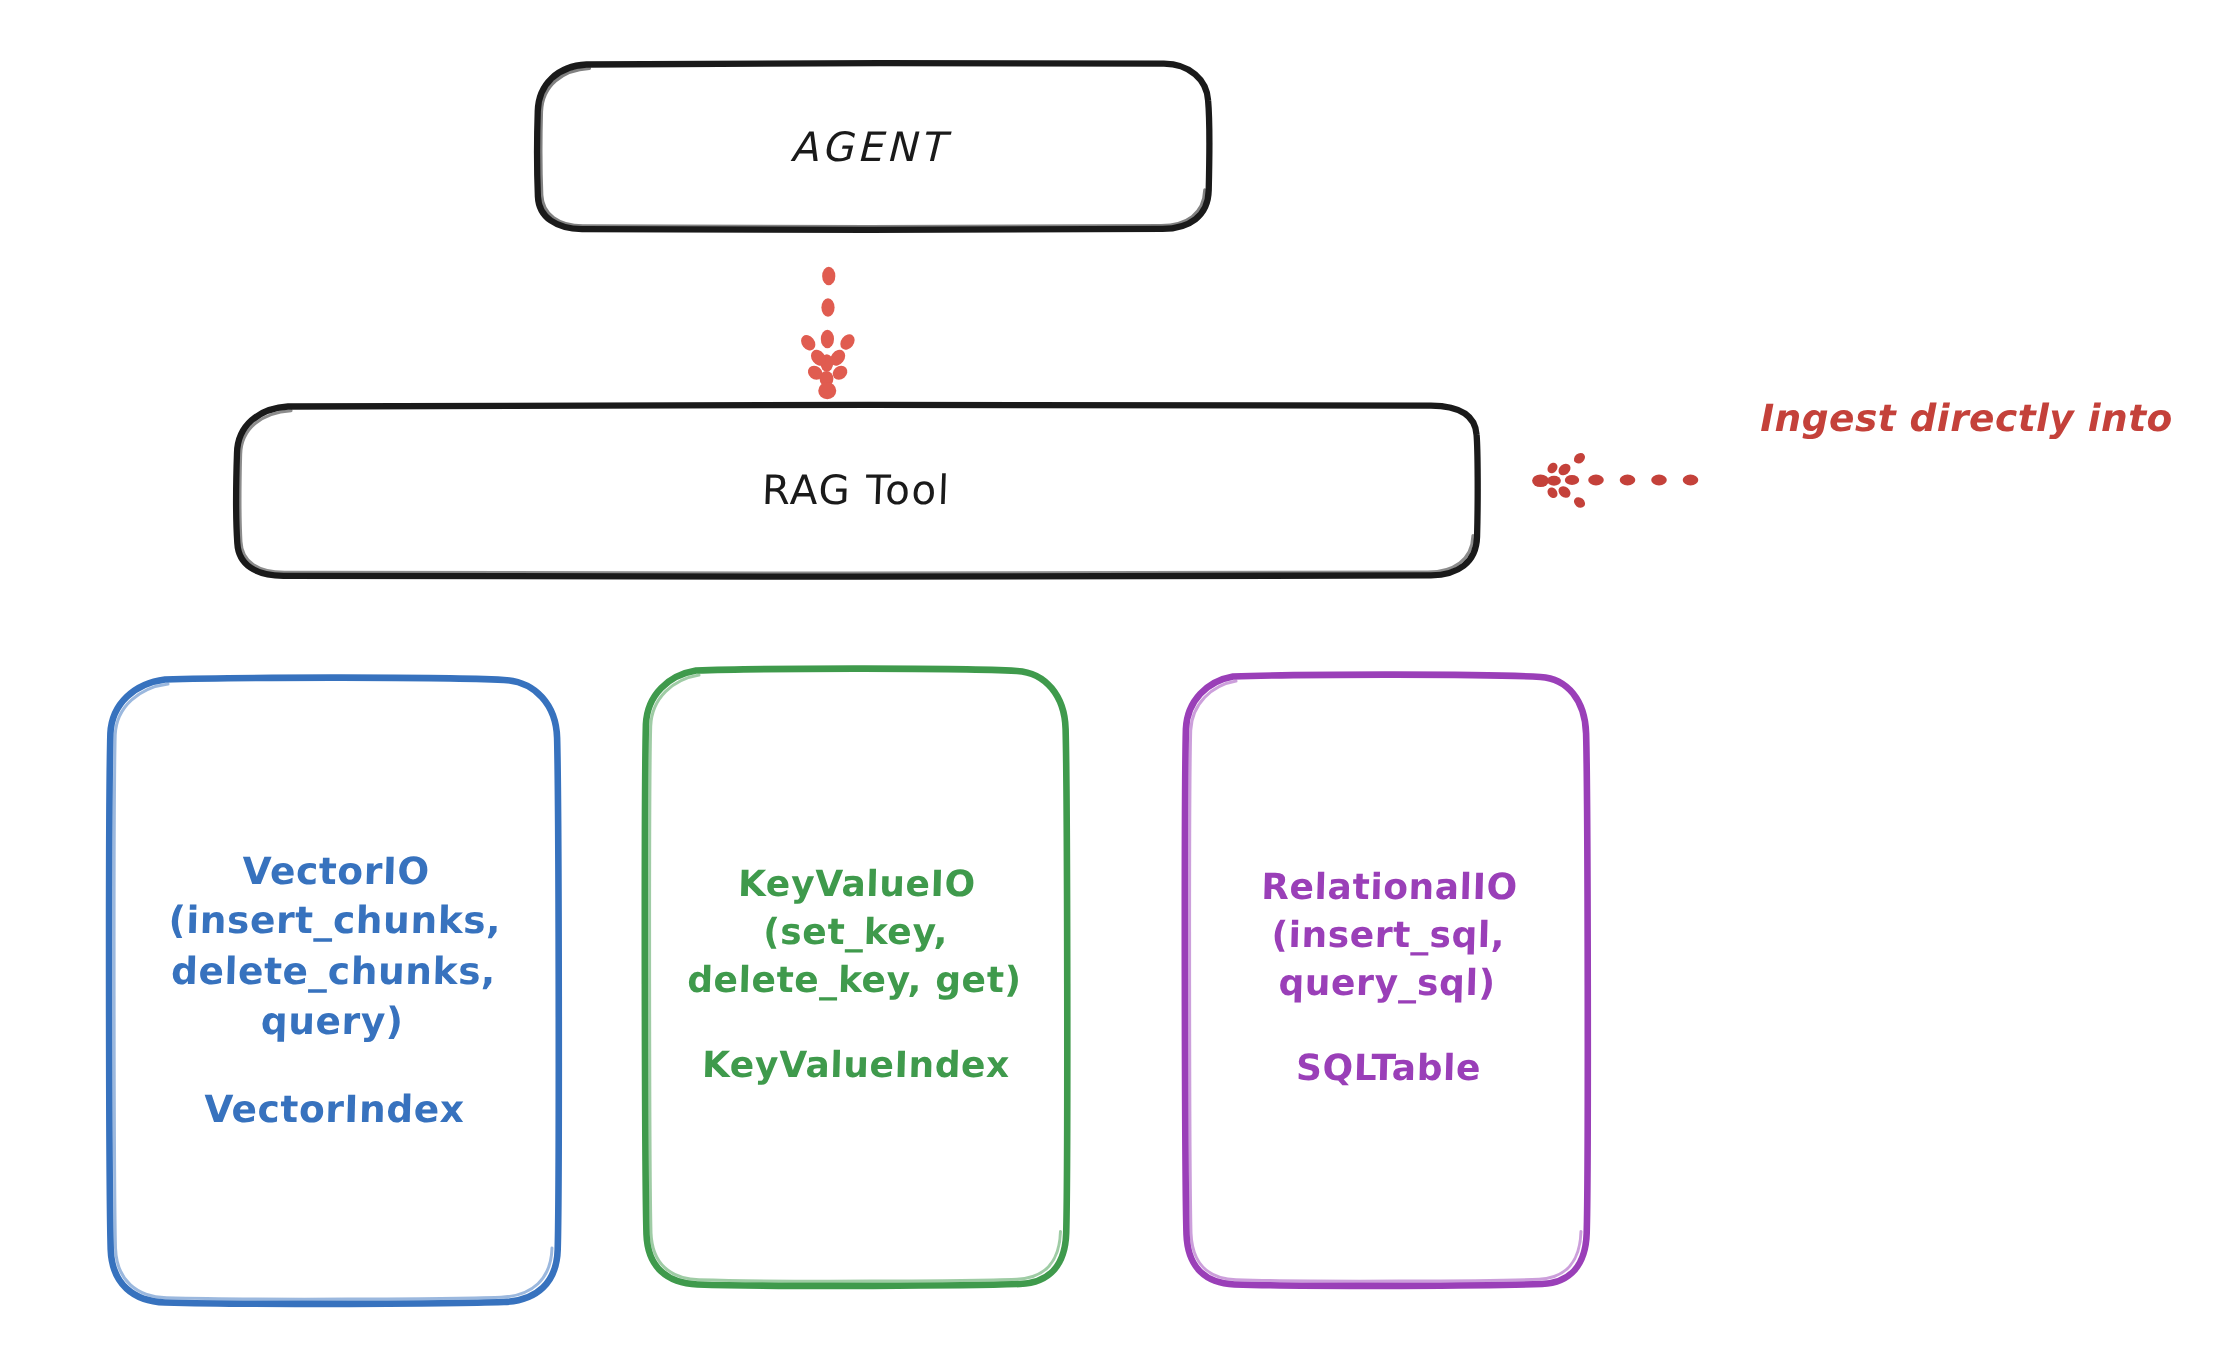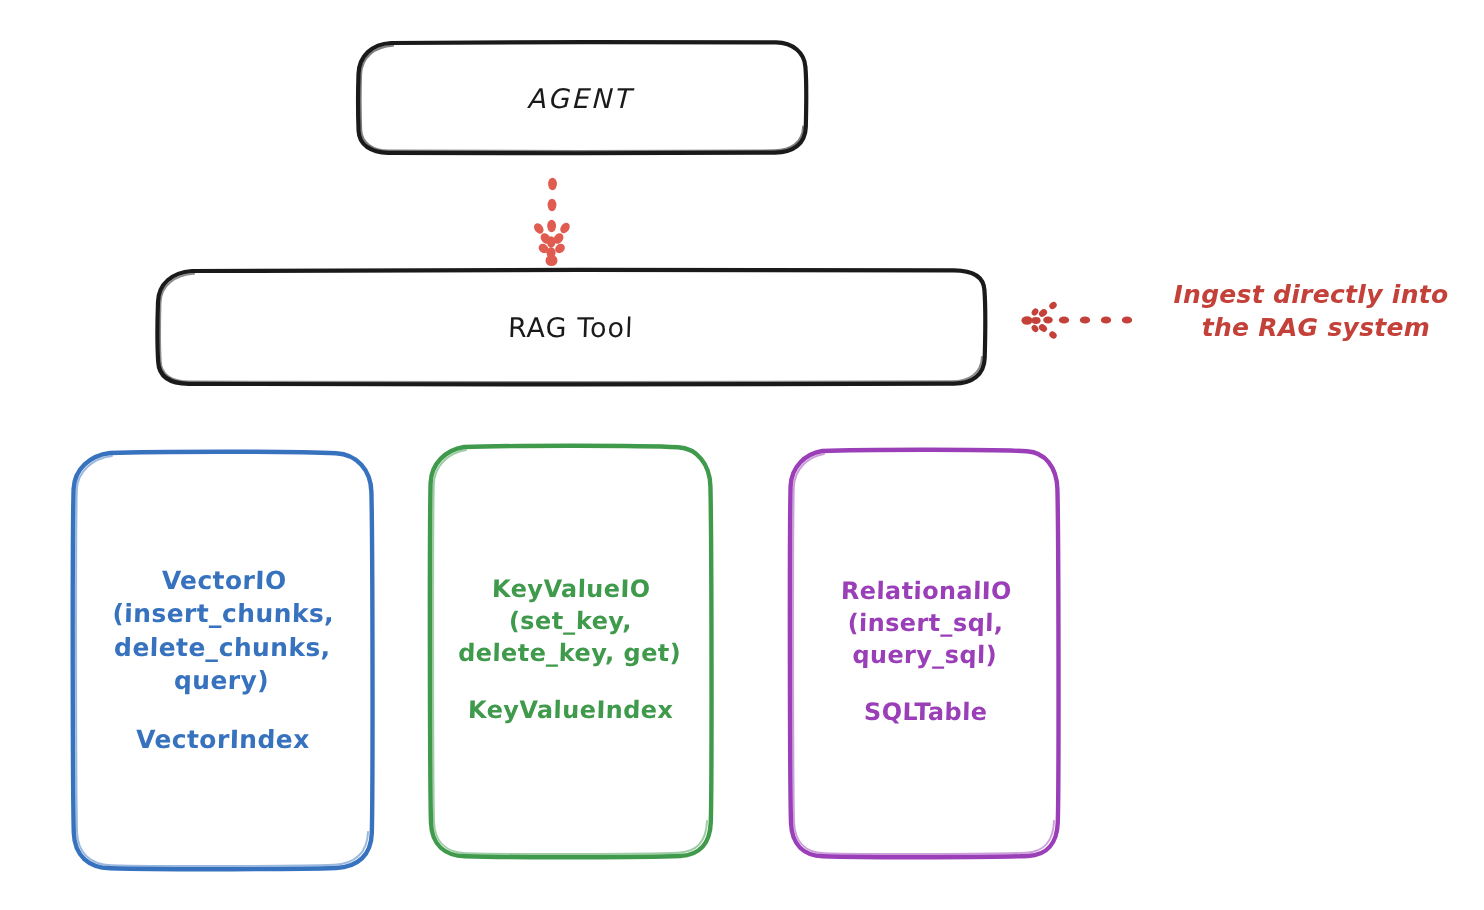--- a/index.html
+++ b/index.html
@@ -103,21 +103,21 @@
     width: 271px;
     height: 405px;
   }
   #relational-node .service-title,
   #relational-node .service-index { color: #9A3FB8; font-size: 24px; }
 
   
   #annotation-note {
     position: absolute;
     left: 1146px;
-    top: 278px;
+    top: 262px;
     width: 330px;
     color: #C4413A;
     font-family: "DejaVu Sans", sans-serif;
     font-size: 25px;
     font-weight: 600;
     font-style: italic;
     line-height: 1.32;
     text-align: center;
     letter-spacing: 0.3px;
     z-index: 4;
@@ -243,14 +243,13 @@
 
 <div class="node service-node" id="relational-node">
   <span class="service-title">RelationalIO
 (insert_sql,
 query_sql)</span>
   <span class="service-index">SQLTable</span>
 </div>
 
 <div id="annotation-note">
   <span class="note-line note-line-1">Ingest directly into</span>
-  <span class="note-line note-line-2">the RAG system</span>
 </div>
 
 </body></html>

